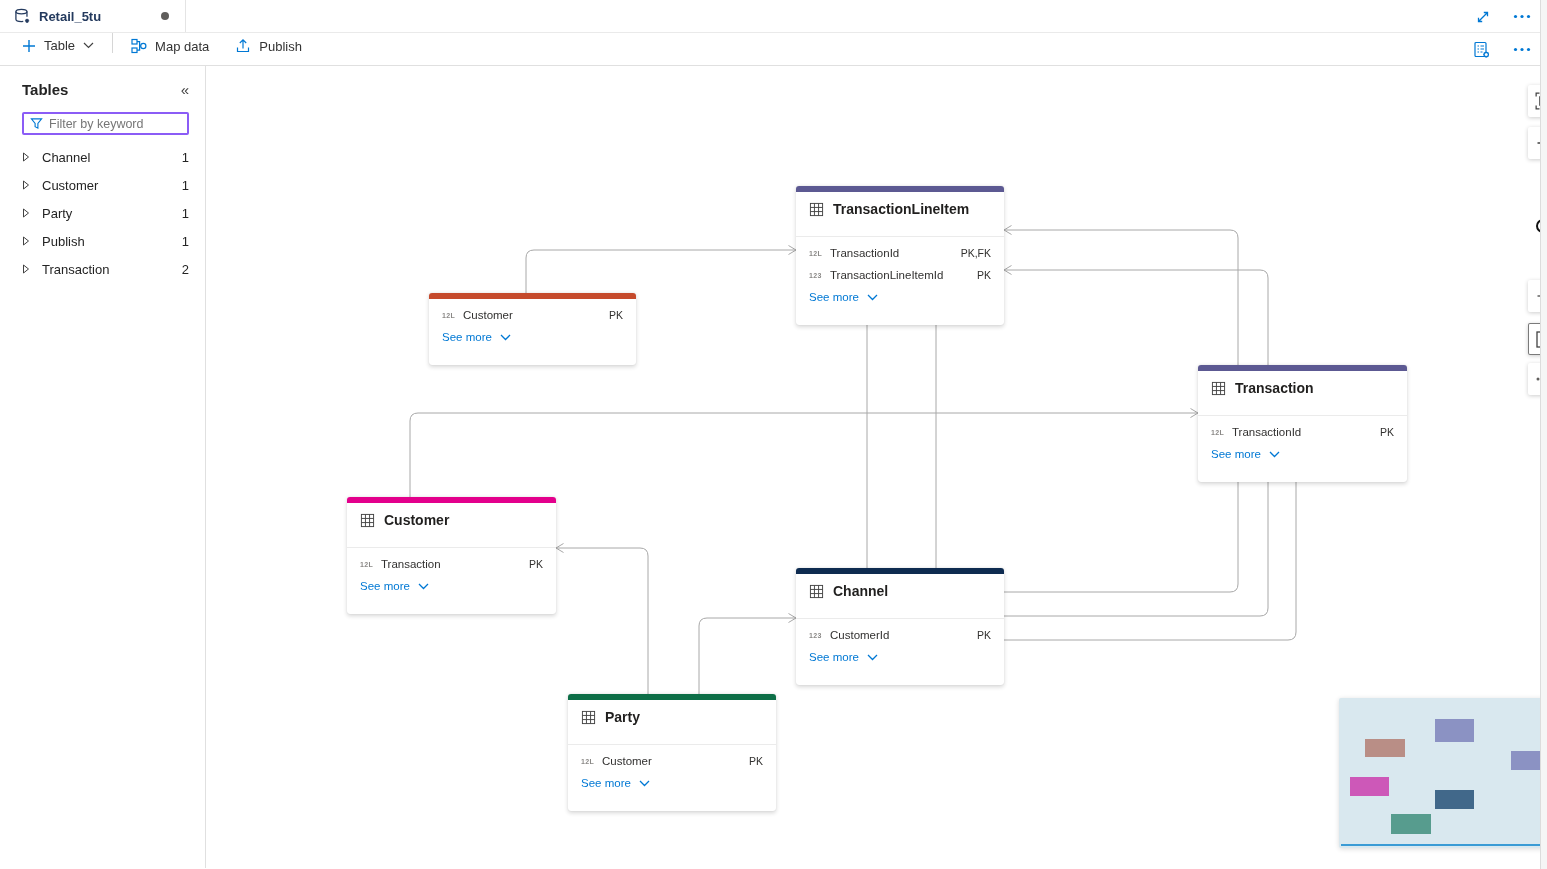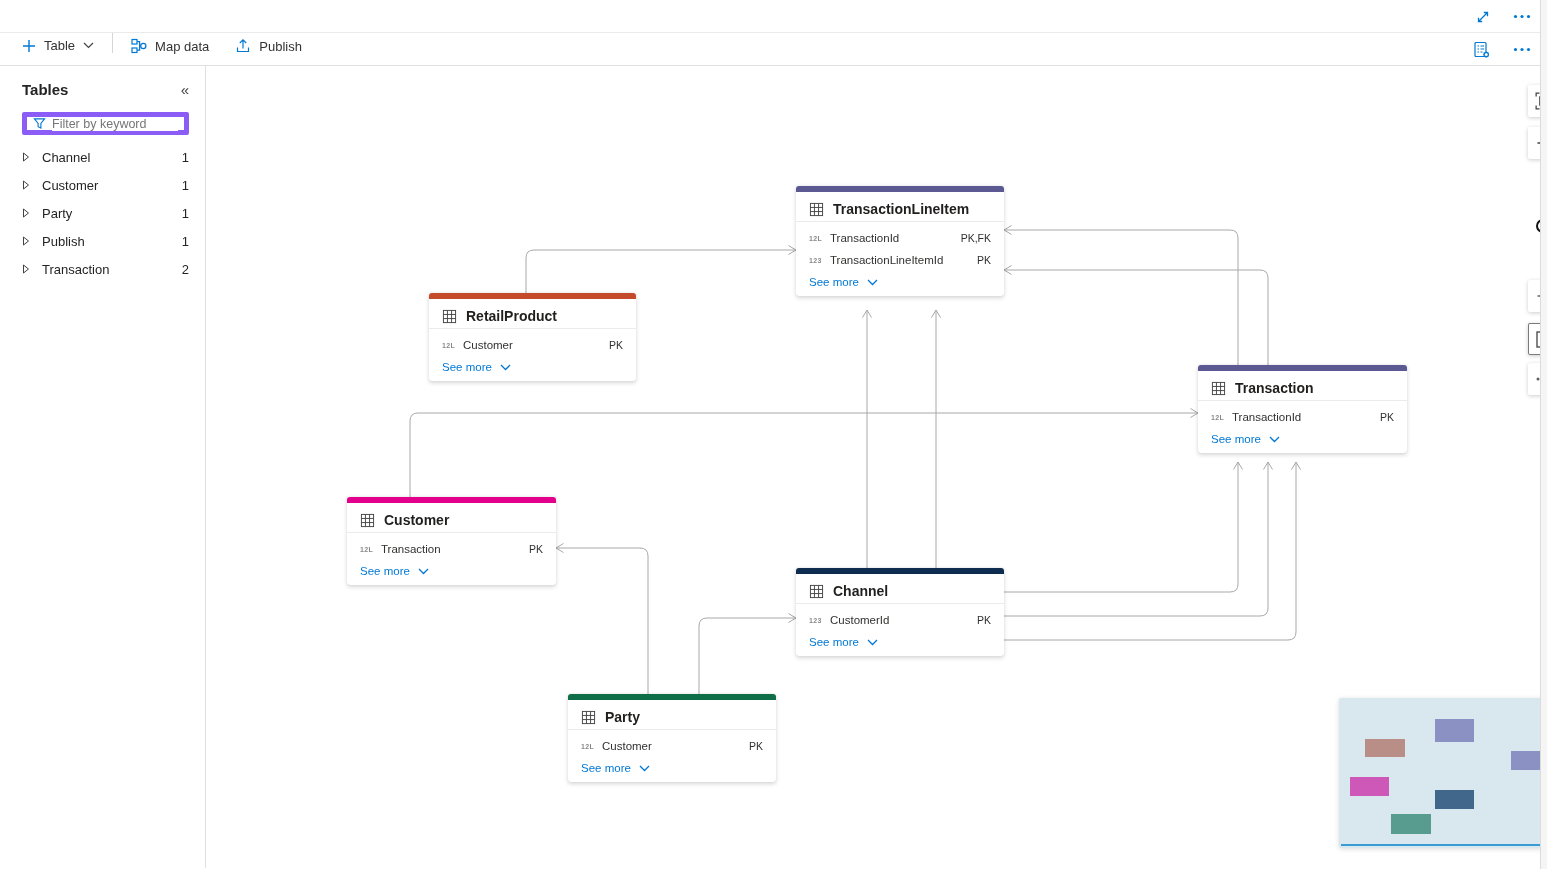--- a/index.html
+++ b/index.html
@@ -21,38 +21,38 @@
           cursor:pointer; padding:5px 8px; font-family:inherit; }
   .vsep { width:1px; height:20px; background:#d6d6d6; margin:0 10px; }
   .toolbar-icons { position:absolute; right:14px; top:0; height:33px; display:flex; align-items:center; gap:18px; }
 
   
   .main { display:flex; height:802px;gap:31px; }
   .sidebar { width:206px; border-right:1px solid #e0e0e0; background:#fff; padding-top:10px; flex:none; }
   .side-head { display:flex; align-items:center; justify-content:space-between; padding:0 16px 0 22px; height:26px; }
   .side-title { font-size:15px; font-weight:700; color:#242424; }
   .collapse { font-size:15px; color:#424242; cursor:pointer; background:none; border:none; }
-  .filter { margin:10px 16px 8px 22px; border:5px solid #8b5cf6; border-radius:2px; height:23px;
+  .filter { margin:10px 16px 8px 22px; border:2px solid #8b5cf6; border-radius:2px; height:23px;
             display:flex; align-items:center; padding:0 6px; gap:6px; }
   .filter input { border:none; outline:none; font-size:12.5px; width:100%; font-family:inherit; color:#242424; }
   .filter input::placeholder { color:#767676; }
   .tlist { margin-top:8px; }
   .titem { display:flex; align-items:center; height:28px; padding:0 16px 0 22px; cursor:pointer; font-size:13px; }
   .titem .chev { width:20px; display:flex; align-items:center; }
   .titem .tl { flex:1; color:#242424; }
   .titem .tc { color:#242424; }
 
   
   #canvas { position:relative; flex:1; background:#fff; overflow:hidden; }
   .table-card { position:absolute; background:#fff; border-radius:3px;
     box-shadow:0 1.2px 4px rgba(0,0,0,.16), 0 0 1px rgba(0,0,0,.14); }
   .bar { height:6px; border-radius:3px 3px 0 0; }
-  .hdr { display:flex; align-items:center; gap:9px; padding:9px 13px 4px; border-bottom:1px solid #ebebeb; cursor:pointer; }
+  .hdr { display:flex; align-items:center; gap:9px; padding:9px 13px 19px; border-bottom:1px solid #ebebeb; cursor:pointer; }
   .tname { font-size:14px; font-weight:700; color:#201f1e; }
-  .cols { padding:5px 0 6px; }
+  .cols { padding:5px 0 20px; }
   .colrow { display:flex; align-items:center; padding:5px 13px; }
   .tic { width:21px; font-size:7px; font-weight:700; color:#8a8886; letter-spacing:.4px; flex:none; }
   .cname { font-size:11.5px; color:#323130; }
   .ckey { margin-left:auto; font-size:10.5px; color:#323130; }
   .seemore { display:flex; align-items:center; gap:8px; padding:5px 13px 2px; font-size:11.5px; color:#0078d4; cursor:pointer; }
 
   
   .zoombar { position:absolute; left:1291px; top:0; width:32px; }
   .zbtn { position:absolute; left:0; width:32px; height:32px; background:#fff; border:none; border-radius:2px;
     box-shadow:0 1px 4px rgba(0,0,0,.2); cursor:pointer; display:flex; align-items:center; justify-content:center; }
@@ -66,20 +66,32 @@
     box-shadow:0 1px 5px rgba(0,0,0,.15); cursor:pointer; }
   .mini-node { position:absolute; }
   .mini-viewline { position:absolute; left:2px; right:2px; bottom:2px; height:2px; }
 
   .scroll-strip { position:absolute; right:0; top:0; bottom:0; width:7px; background:#f5f5f5; border-left:1px solid #dcdcdc; }
 </style>
 </head>
 <body>
 
 <div class="tabbar">
+  <div class="tab">
+    <span style="display:flex">
+      <svg width="17" height="17" viewBox="0 0 16 16" fill="none" stroke="#243a5e" stroke-width="1.2">
+        <ellipse cx="7" cy="3.4" rx="5.2" ry="2.2"></ellipse>
+        <path d="M1.8 3.4 V10.6 c0 1.3 2.3 2.2 5.2 2.2 .6 0 1.2 0 1.7-.1"></path>
+        <path d="M12.2 3.4 V8.2"></path>
+        <path d="M12.3 10 v4 M10.3 12 h4 M11 10.7 l2.6 2.6 M13.6 10.7 l-2.6 2.6" stroke-width="1"></path>
+      </svg>
+    </span>
+    <span class="tab-title">Retail_5tu</span>
+    <span class="dot"></span>
+  </div>
   <div class="tabbar-icons">
     <button class="icon-btn">
       <svg width="16" height="16" viewBox="0 0 16 16" fill="none" stroke="#0078d4" stroke-width="1.3">
         <path d="M3.5 12.5 L12.5 3.5 M8.8 3.5 H12.5 V7.2 M7.2 12.5 H3.5 V8.8"></path>
       </svg>
     </button>
     <button class="icon-btn">
       <svg width="18" height="5" viewBox="0 0 18 5">
           <circle cx="2.5" cy="2.5" r="1.6" fill="#0078d4"></circle>
           <circle cx="9" cy="2.5" r="1.6" fill="#0078d4"></circle>
@@ -309,29 +321,20 @@
             <span style="display:flex">
               <svg width="11" height="7" viewBox="0 0 11 7">
                 <path d="M1 1 L5.5 5.5 L10 1" fill="none" stroke="#0078d4" stroke-width="1.3"></path>
               </svg>
             </span>
           </div>
         </div>
       </div>
       <div class="table-card" style="left: 192px; top: 227px; width: 207px;">
         <div class="bar" style="background:#c54a2c"></div>
-        <div class="hdr">
-          <span style="display:flex">
-            <svg width="15" height="15" viewBox="0 0 16 16" fill="none" stroke="#424242">
-              <rect x="1.5" y="1.5" width="13" height="13"></rect>
-              <path d="M1.5 5.8 H14.5 M1.5 10.2 H14.5 M5.8 1.5 V14.5 M10.2 1.5 V14.5"></path>
-            </svg>
-          </span>
-          <span class="tname">RetailProduct</span>
-        </div>
         <div class="cols">
           <div class="colrow">
             <span class="tic">12L</span>
             <span class="cname">Customer</span>
             <span class="ckey">PK</span>
           </div>
           <div class="seemore">
             <span>See more</span>
             <span style="display:flex">
               <svg width="11" height="7" viewBox="0 0 11 7">

